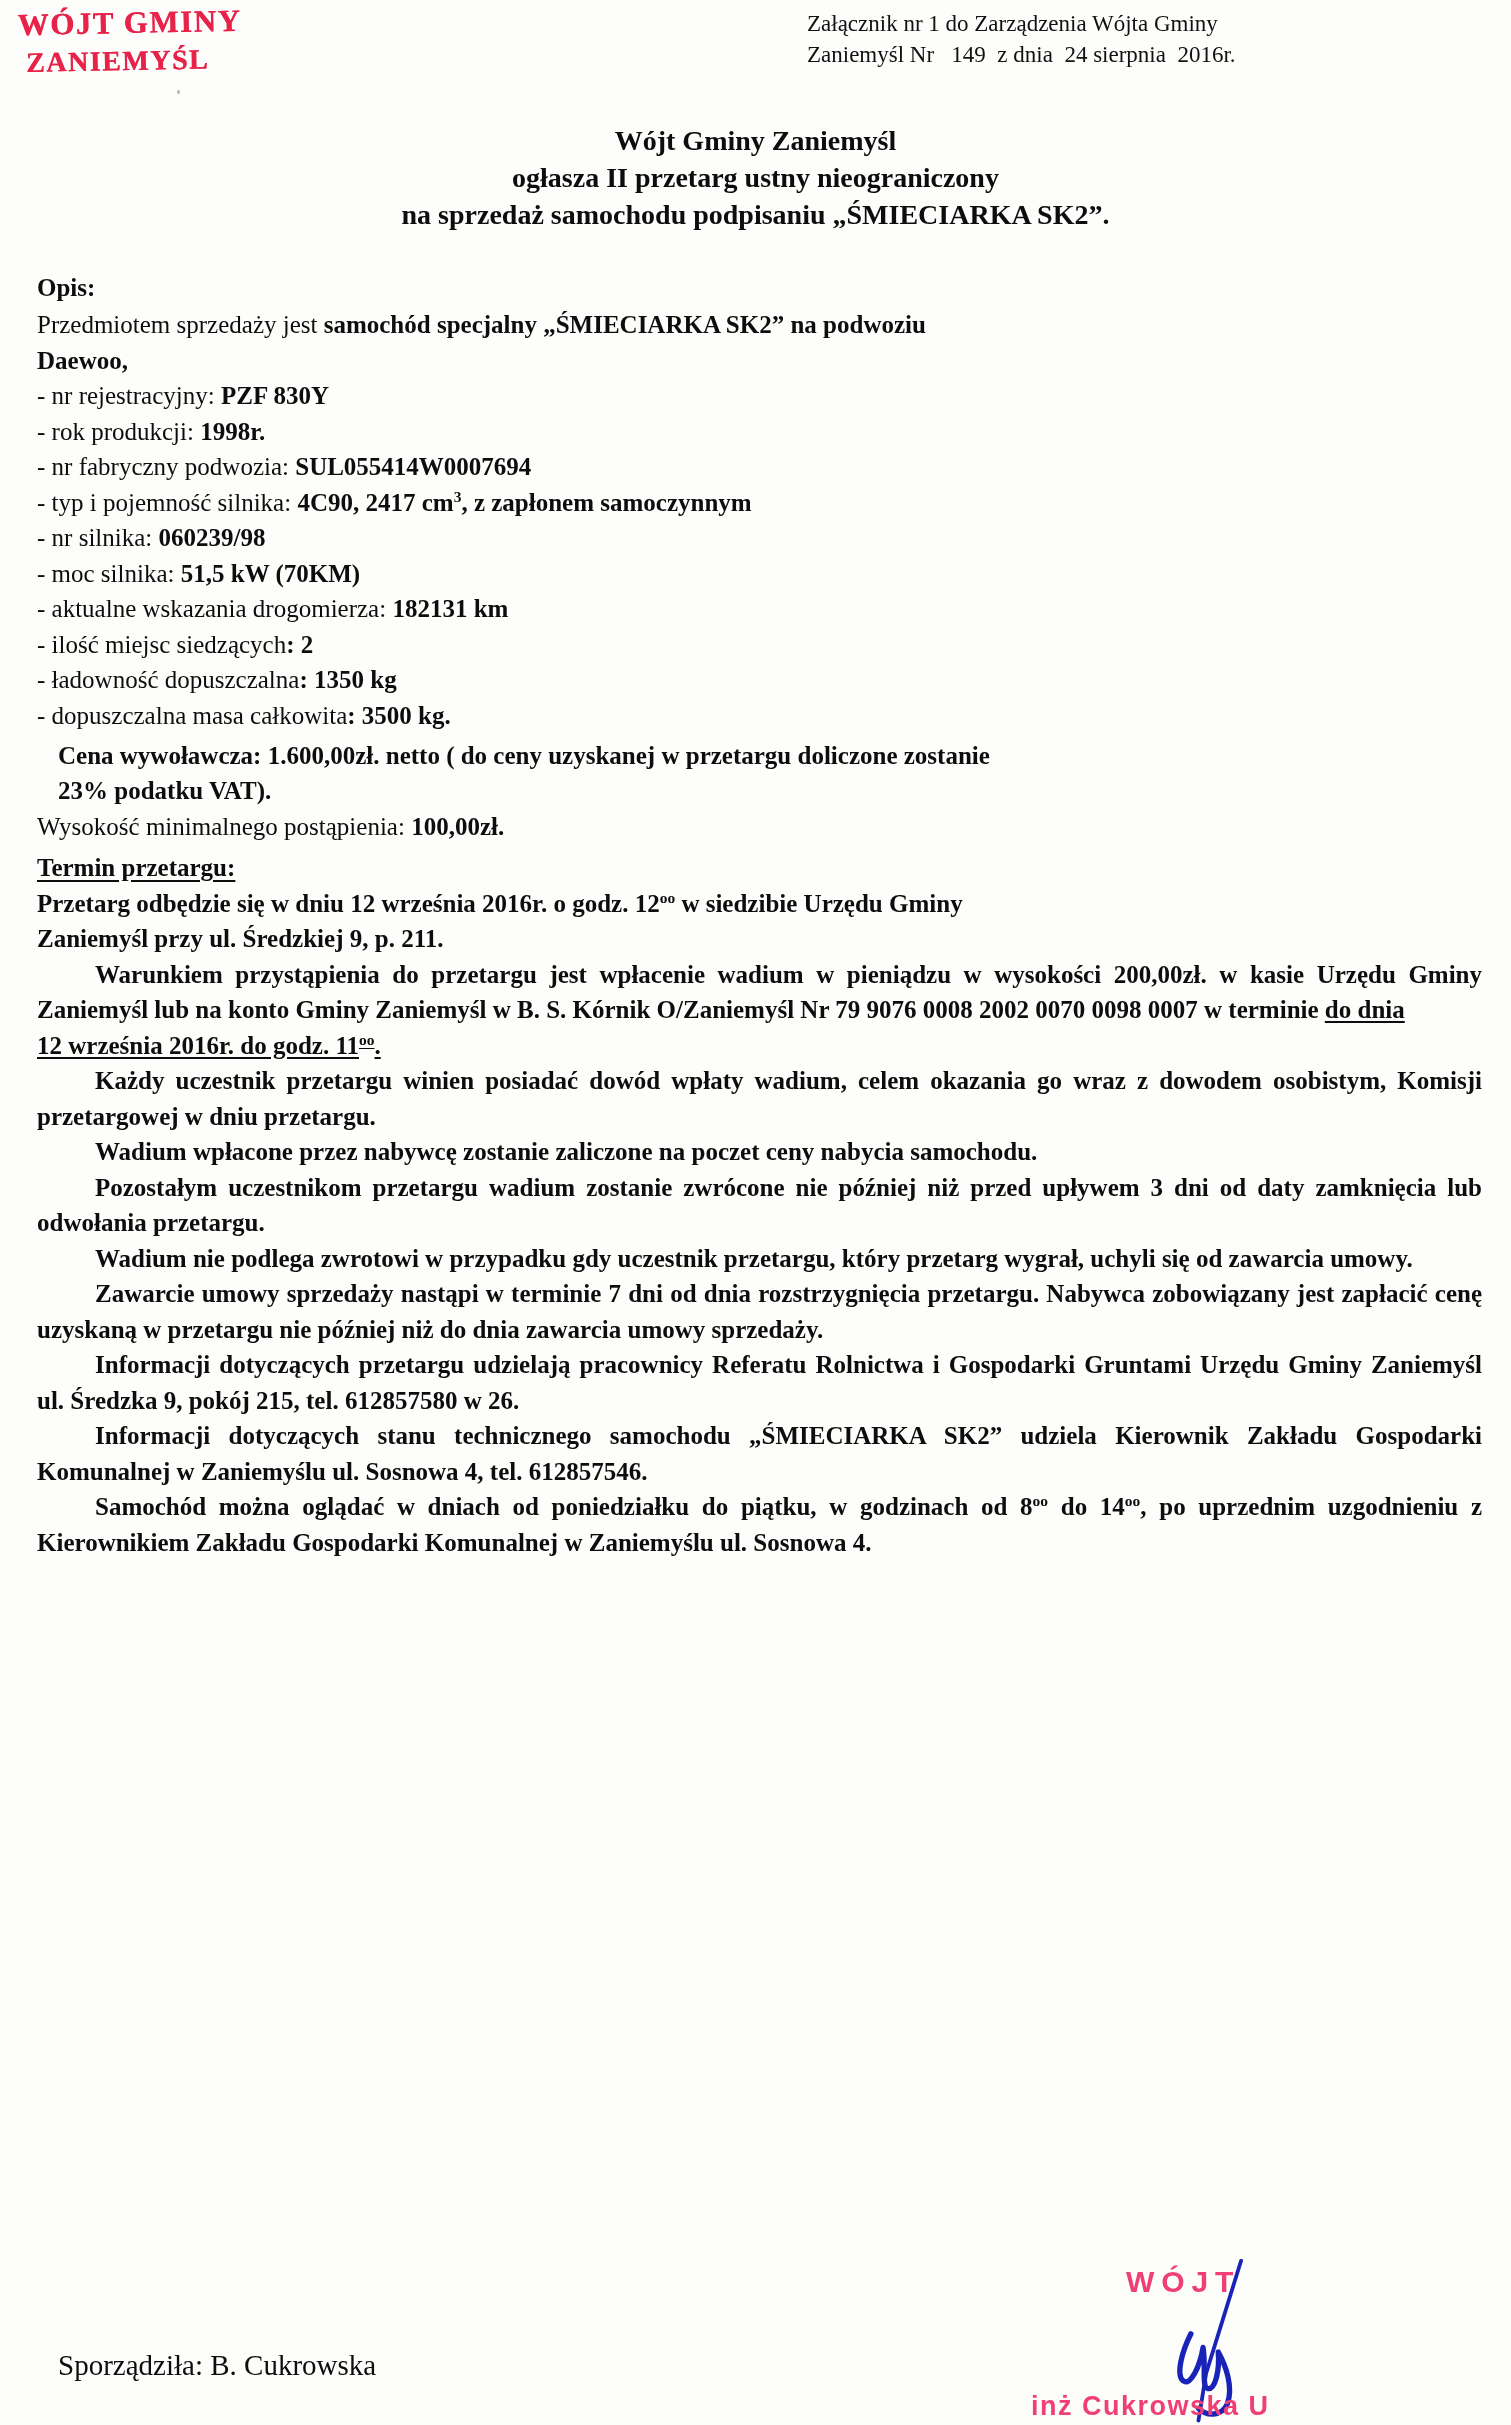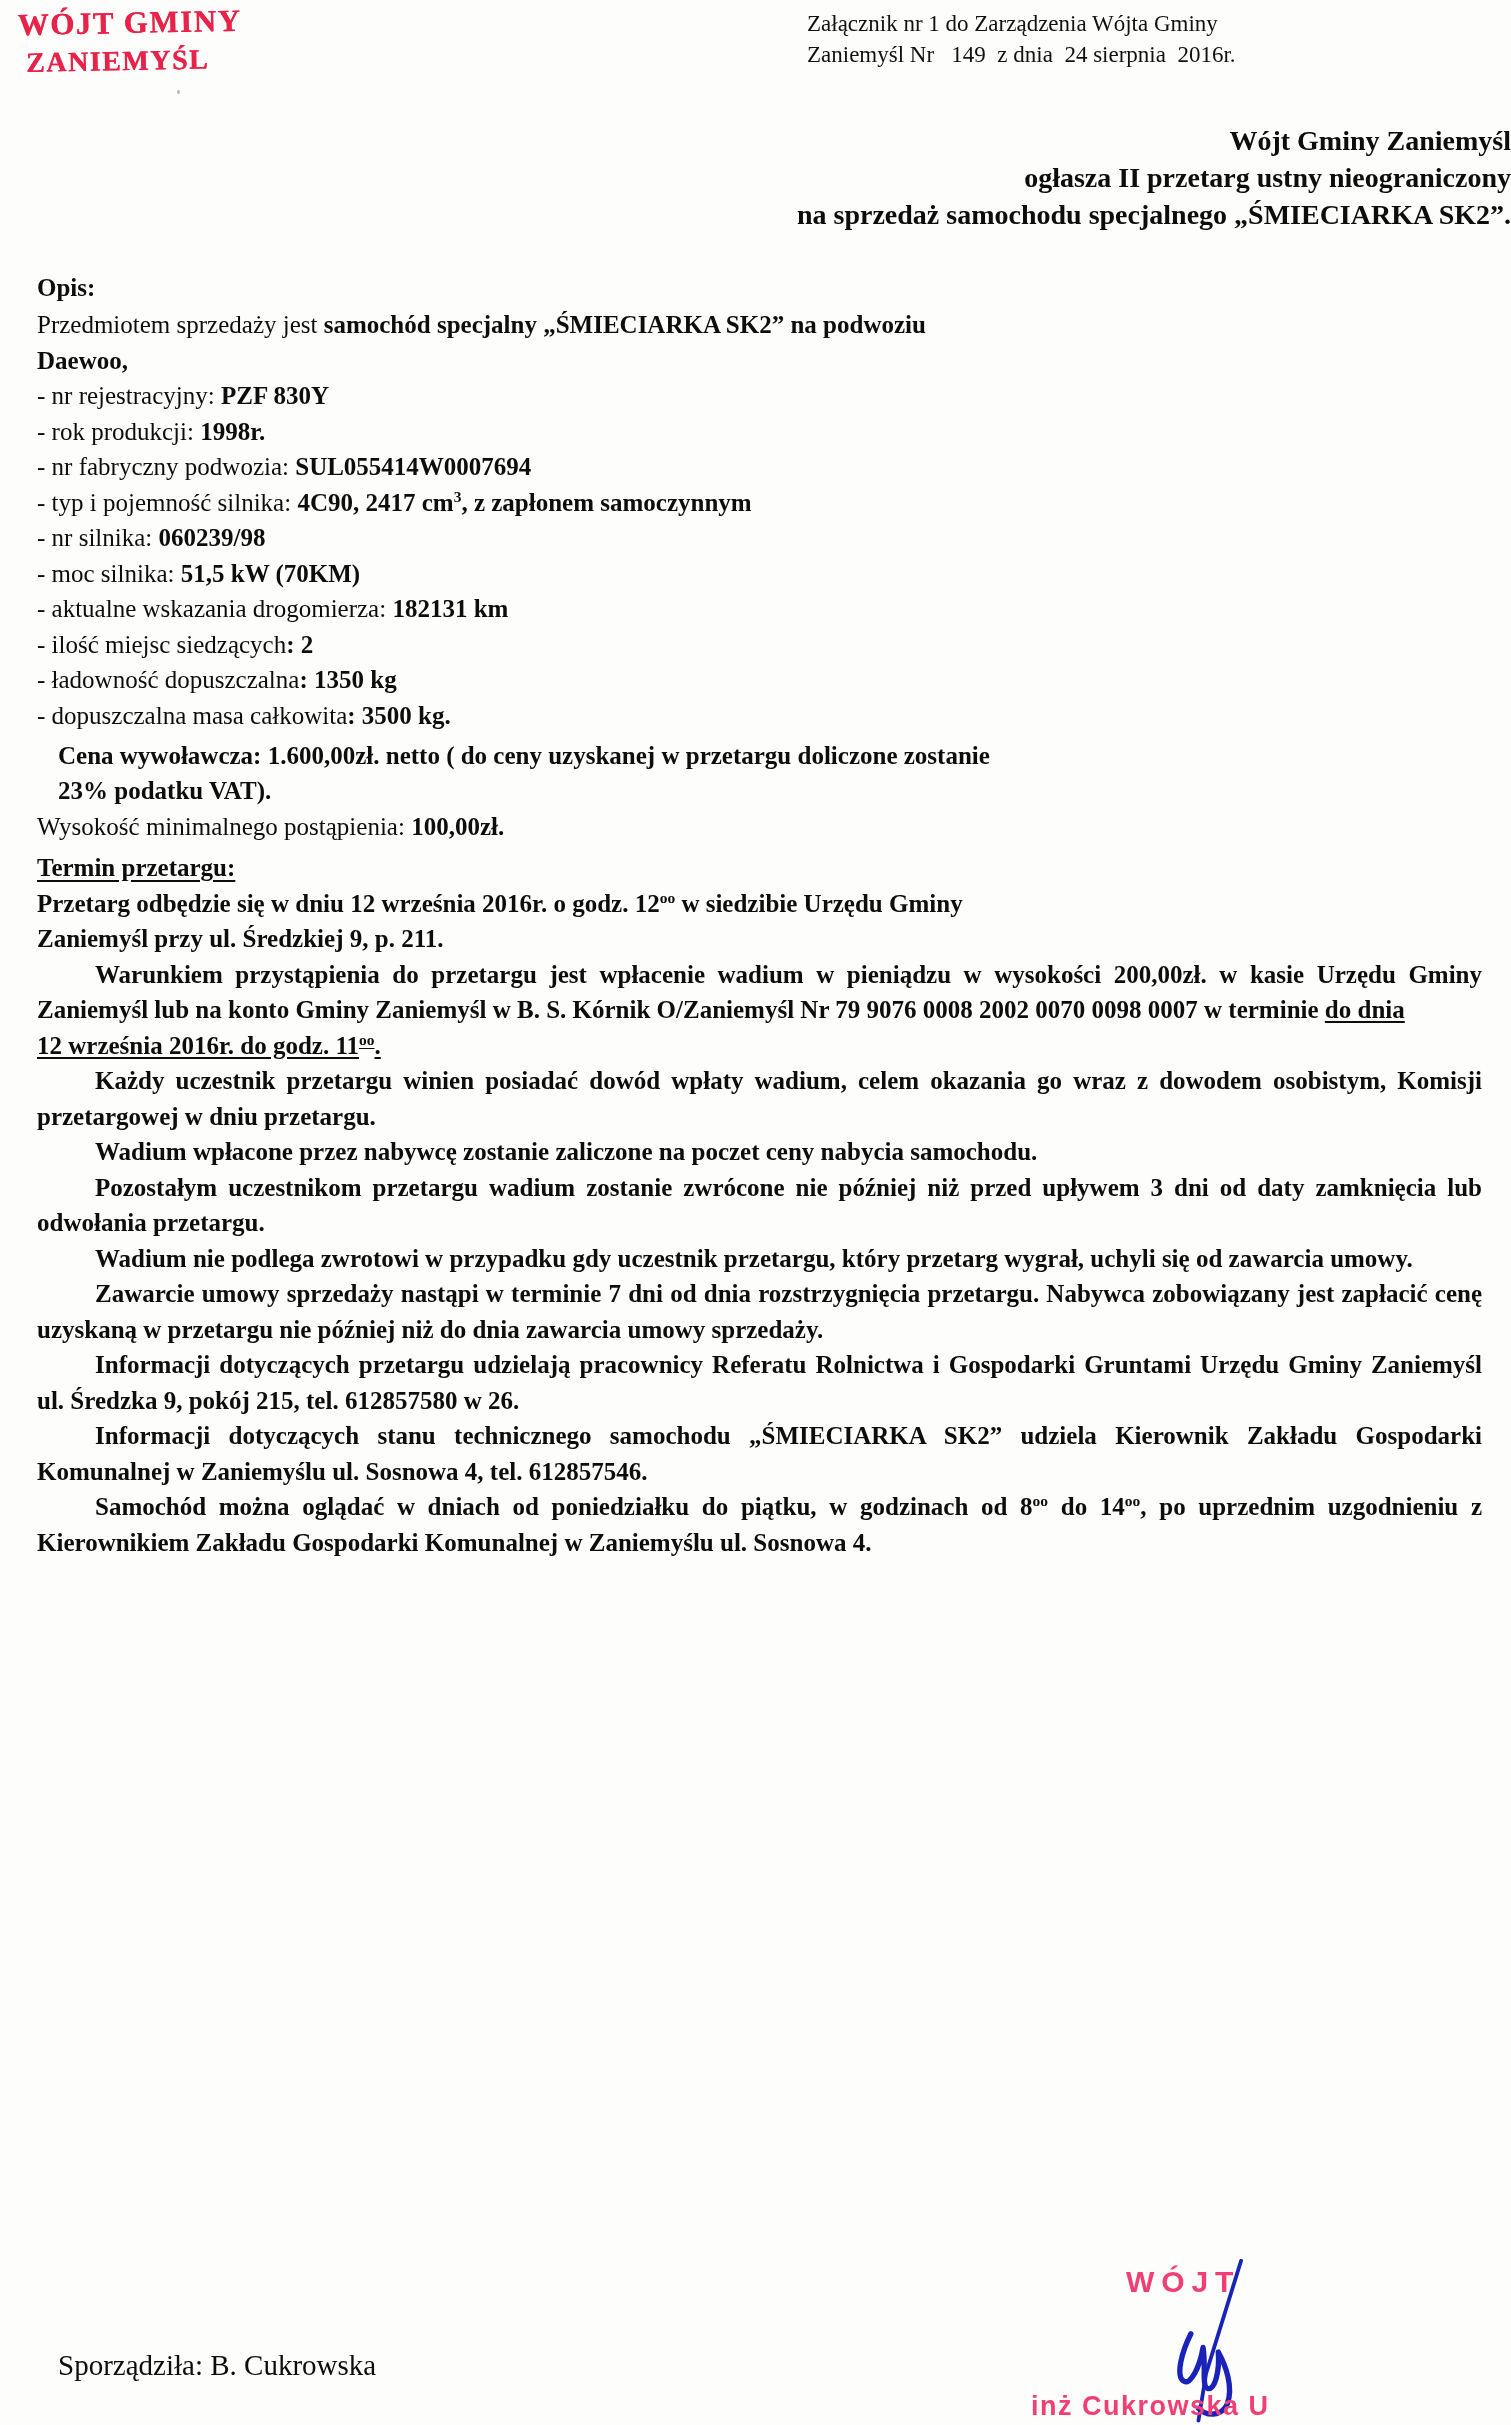--- a/index.html
+++ b/index.html
@@ -47,21 +47,21 @@
     top: 7.6px;
     width: 685px;
     font-size: 23px;
     line-height: 1.38;
     color: #111;
   }
   .annex-ref .line { display: block; white-space: pre; }
 
   
   .title-block {
-    text-align: right;
+    text-align: center;
     font-weight: bold;
     margin-top: 7.6px;
   }
   .title-block .t1 { font-size: 28px; line-height: 1.33; }
   .title-block .t2 { font-size: 28px; line-height: 1.33; }
   .title-block .t3 { font-size: 28px; line-height: 1.33; }
 
   
   .body-wrap {
     margin: 0;
@@ -170,21 +170,21 @@
       <span class="line">Załącznik nr 1 do Zarządzenia Wójta Gminy</span>
       <span class="line">Zaniemyśl Nr   149  z dnia  24 sierpnia  2016r.</span>
     </div>
 
     <div class="scan-speck" style="left:177px; top:90px;"></div>
   </div>
 
   <div class="title-block">
     <div class="t1">Wójt Gminy Zaniemyśl</div>
     <div class="t2">ogłasza II przetarg ustny nieograniczony</div>
-    <div class="t3">na sprzedaż samochodu specjalnego  „ŚMIECIARKA SK2”.</div>
+    <div class="t3">na sprzedaż samochodu podpisaniu  „ŚMIECIARKA SK2”.</div>
   </div>
 
   <div class="body-wrap">
 
     <div class="sec-label">Opis:</div>
 
     <div class="lead">
       <span>Przedmiotem sprzedaży jest </span><span class="b">samochód specjalny  „ŚMIECIARKA SK2” na podwoziu</span>
     </div>
     <div class="b">Daewoo,</div>

